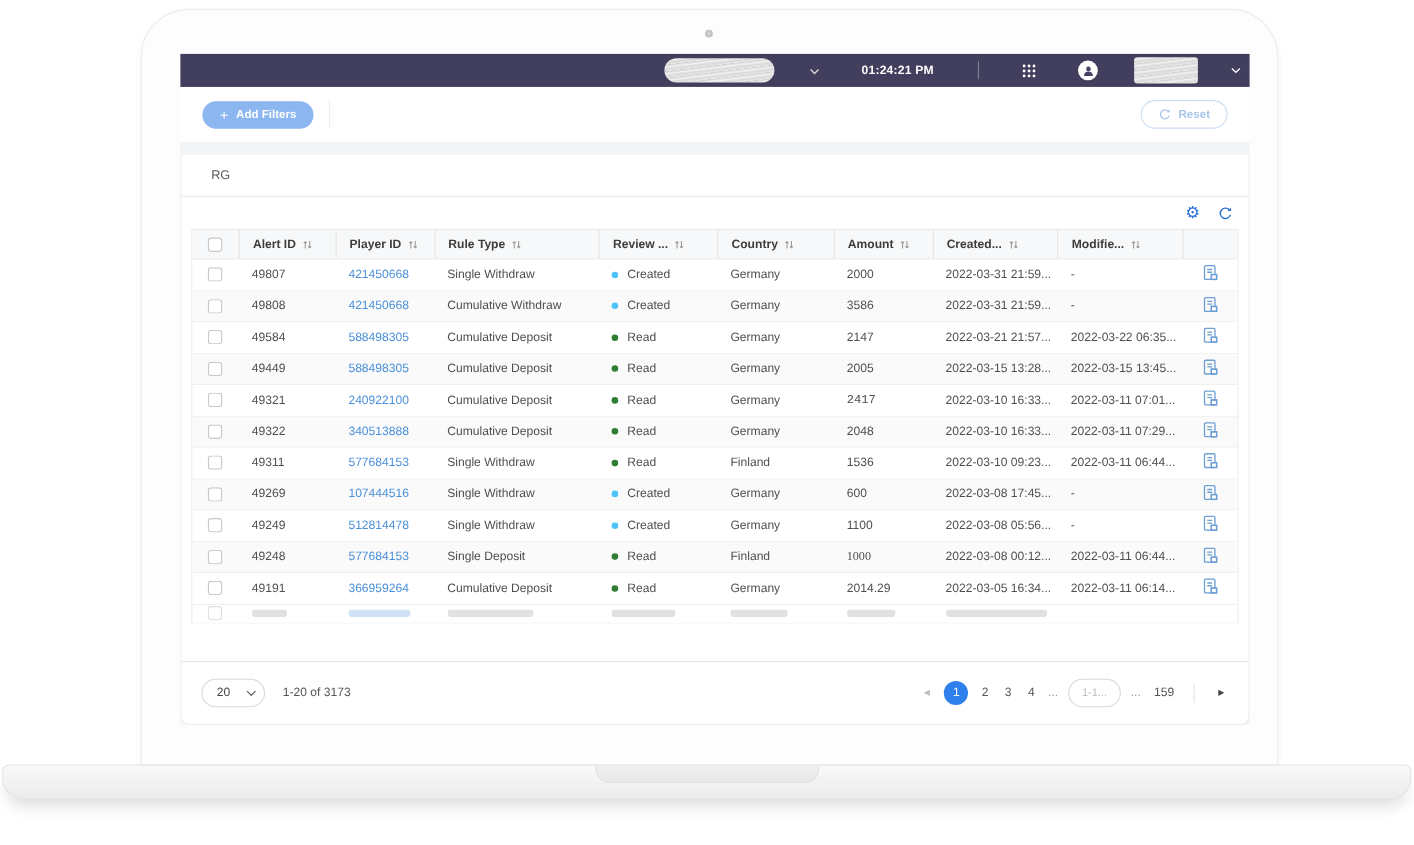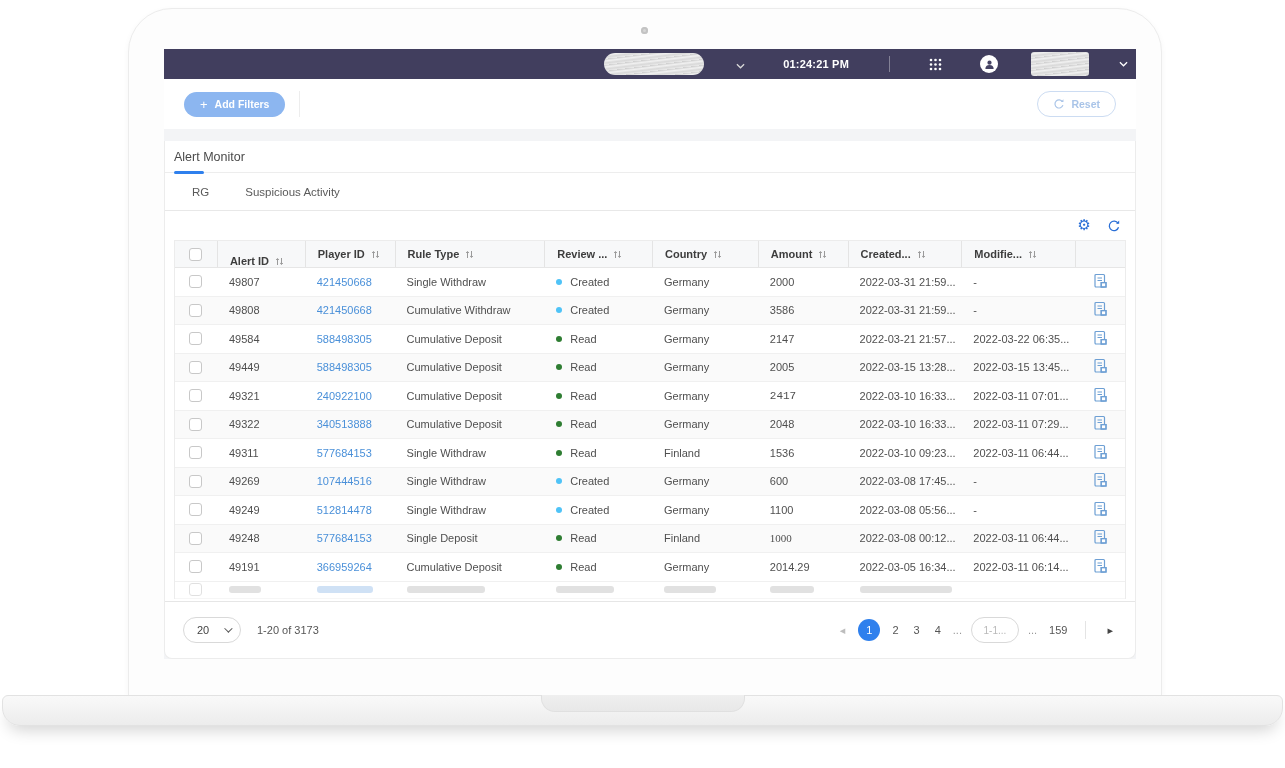--- a/index.html
+++ b/index.html
@@ -168,46 +168,41 @@
             <path d="M13.2 9.5A5.4 5.4 0 1 1 12.6 5" stroke="#a9c4e8" stroke-width="1.6"></path>
             <path d="M13.9 1.8v3.6h-3.6z" fill="#a9c4e8"></path>
           </svg>
           <span>Reset</span>
         </button>
       </div>
 
       <div class="gray-gap"></div>
 
       <div class="card">
-        <div class="title-row">
-          <span class="page-title">Alert Monitor</span>
-          <span class="title-underline"></span>
-        </div>
 
         <div class="tabs" id="tabs">
             <div class="tab">RG</div>
-            <div class="tab">Suspicious Activity</div>
           </div>
 
         <div class="toolbar">
           <span class="gear-glyph">⚙</span>
           <span class="tool-refresh">
             <svg width="14" height="14" viewBox="0 0 16 16" fill="none">
               <path d="M13.2 9.5A5.4 5.4 0 1 1 12.6 5" stroke="#2a6fd6" stroke-width="1.5"></path>
               <path d="M13.9 1.8v3.6h-3.6z" fill="#2a6fd6"></path>
             </svg>
           </span>
         </div>
 
         <div class="table" id="table">
             <div class="thead">
               <div class="th cb-cell" style="width: 42px;">
                 <span class="cb"></span>
               </div>
-              <div class="th" style="width: 88px; align-items: flex-end;">
+              <div class="th" style="width: 88px;">
                 <span>Alert ID</span>
                 <svg width="11" height="11" viewBox="0 0 11 11">
                   <g fill="none" stroke="#9a9a9a" stroke-width="1">
                     <path d="M3.5 9V2.6M3.5 2.6 2.1 4M3.5 2.6 4.9 4"></path>
                     <path d="M7.5 2v6.4M7.5 8.4 6.1 7M7.5 8.4 8.9 7"></path>
                   </g>
                 </svg>
               </div>
               <div class="th" style="width: 90px;">
                 <span>Player ID</span>

